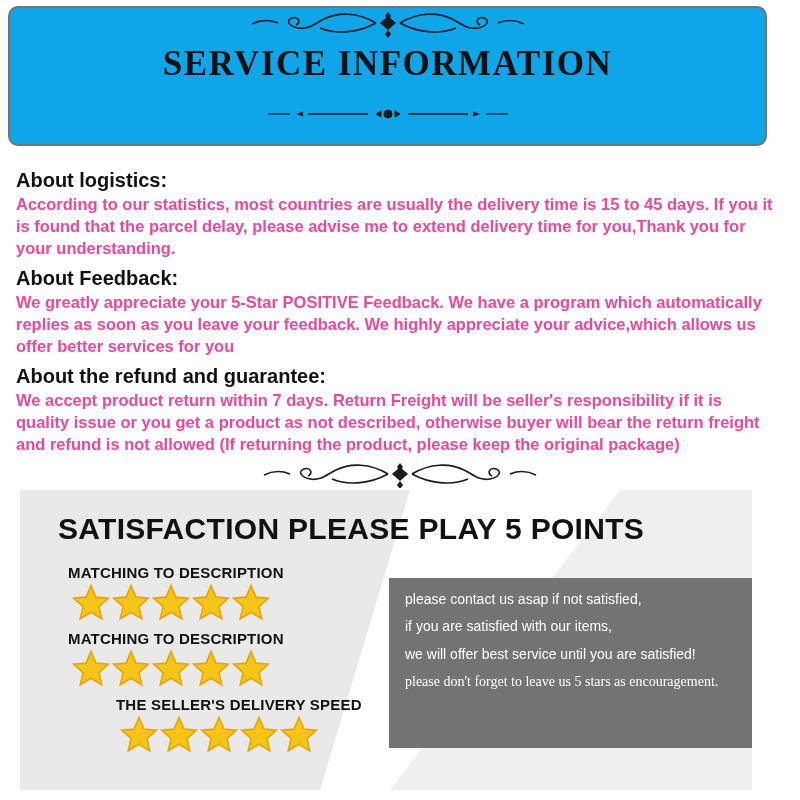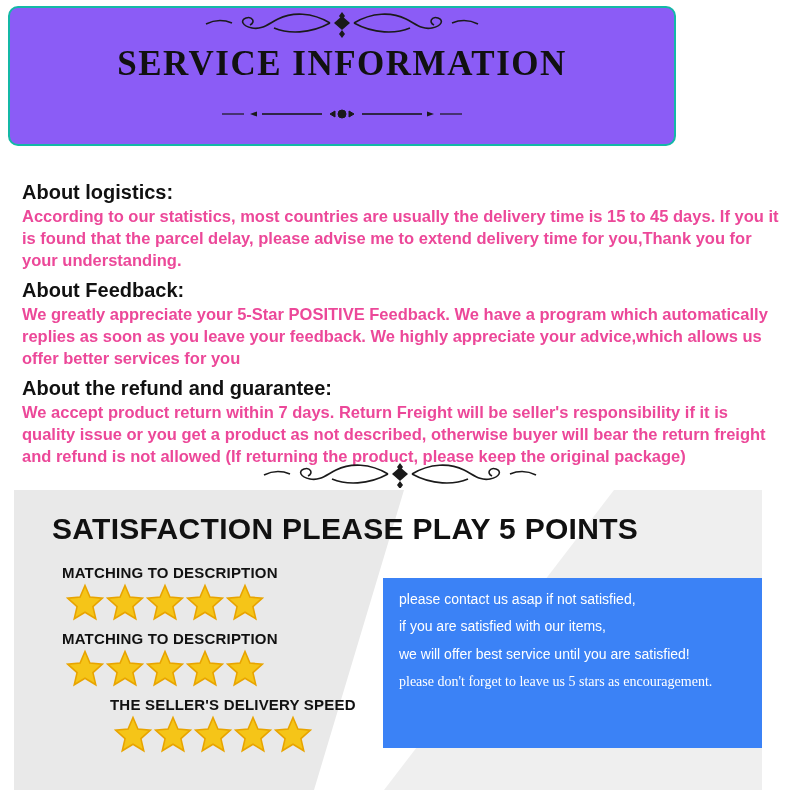--- a/index.html
+++ b/index.html
@@ -18,26 +18,26 @@
     width: 800px;
     height: 800px;
     box-sizing: border-box;
   }
 
   
   .top-panel {
     position: absolute;
     left: 8px;
     top: 6px;
-    width: 668px;
+    width: 759px;
     height: 140px;
-    border: 2px solid #14b8a6;
+    border: 2px solid #737373;
     border-radius: 10px;
     box-sizing: border-box;
-    background: #8b5cf6;
+    background: #0ea5e9;
   }
   .title-wrap {
     position: absolute;
     left: 0;
     top: 0;
     width: 100%;
     height: 100%;
     display: flex;
     flex-direction: column;
     align-items: center;
@@ -63,24 +63,23 @@
   .flourish-bottom {
     position: absolute;
     left: 50%;
     transform: translateX(-50%);
     bottom: 18px;
   }
 
   
   .body-text {
     position: absolute;
-    left: 22px;
+    left: 16px;
     top: 168px;
     width: 760px;
-    margin-top: 12px;
   }
   .heading {
     font-size: 20px;
     font-weight: bold;
     color: #111;
     line-height: 1.25;
     margin: 0 0 1px 0;
   }
   .para {
     font-size: 16.5px;
@@ -95,27 +94,26 @@
   .mid-flourish {
     position: absolute;
     left: 50%;
     transform: translateX(-50%);
     top: 462px;
   }
 
   
   .bottom-panel {
     position: absolute;
-    left: 14px;
+    left: 20px;
     top: 490px;
     width: 732px;
     height: 300px;
     background: #e9e9e9;
     overflow: hidden;
-    padding-left: 16px;
   }
   .bp-title {
     position: absolute;
     left: 38px;
     top: 22px;
     font-size: 30px;
     font-weight: bold;
     color: #111;
     letter-spacing: 0.3px;
     font-family: "Liberation Sans", sans-serif;
@@ -155,21 +153,21 @@
     pointer-events: none;
   }
 
   
   .msg-card {
     position: absolute;
     left: 369px;
     top: 88px;
     width: 400px;
     height: 170px;
-    background: #3b82f6;
+    background: #737373;
     color: #ffffff;
     box-sizing: border-box;
     padding: 14px 16px 10px 16px;
   }
   .msg-line {
     font-size: 14px;
     line-height: 1.1;
     margin-bottom: 12px;
     color: #ffffff;
     white-space: nowrap;

